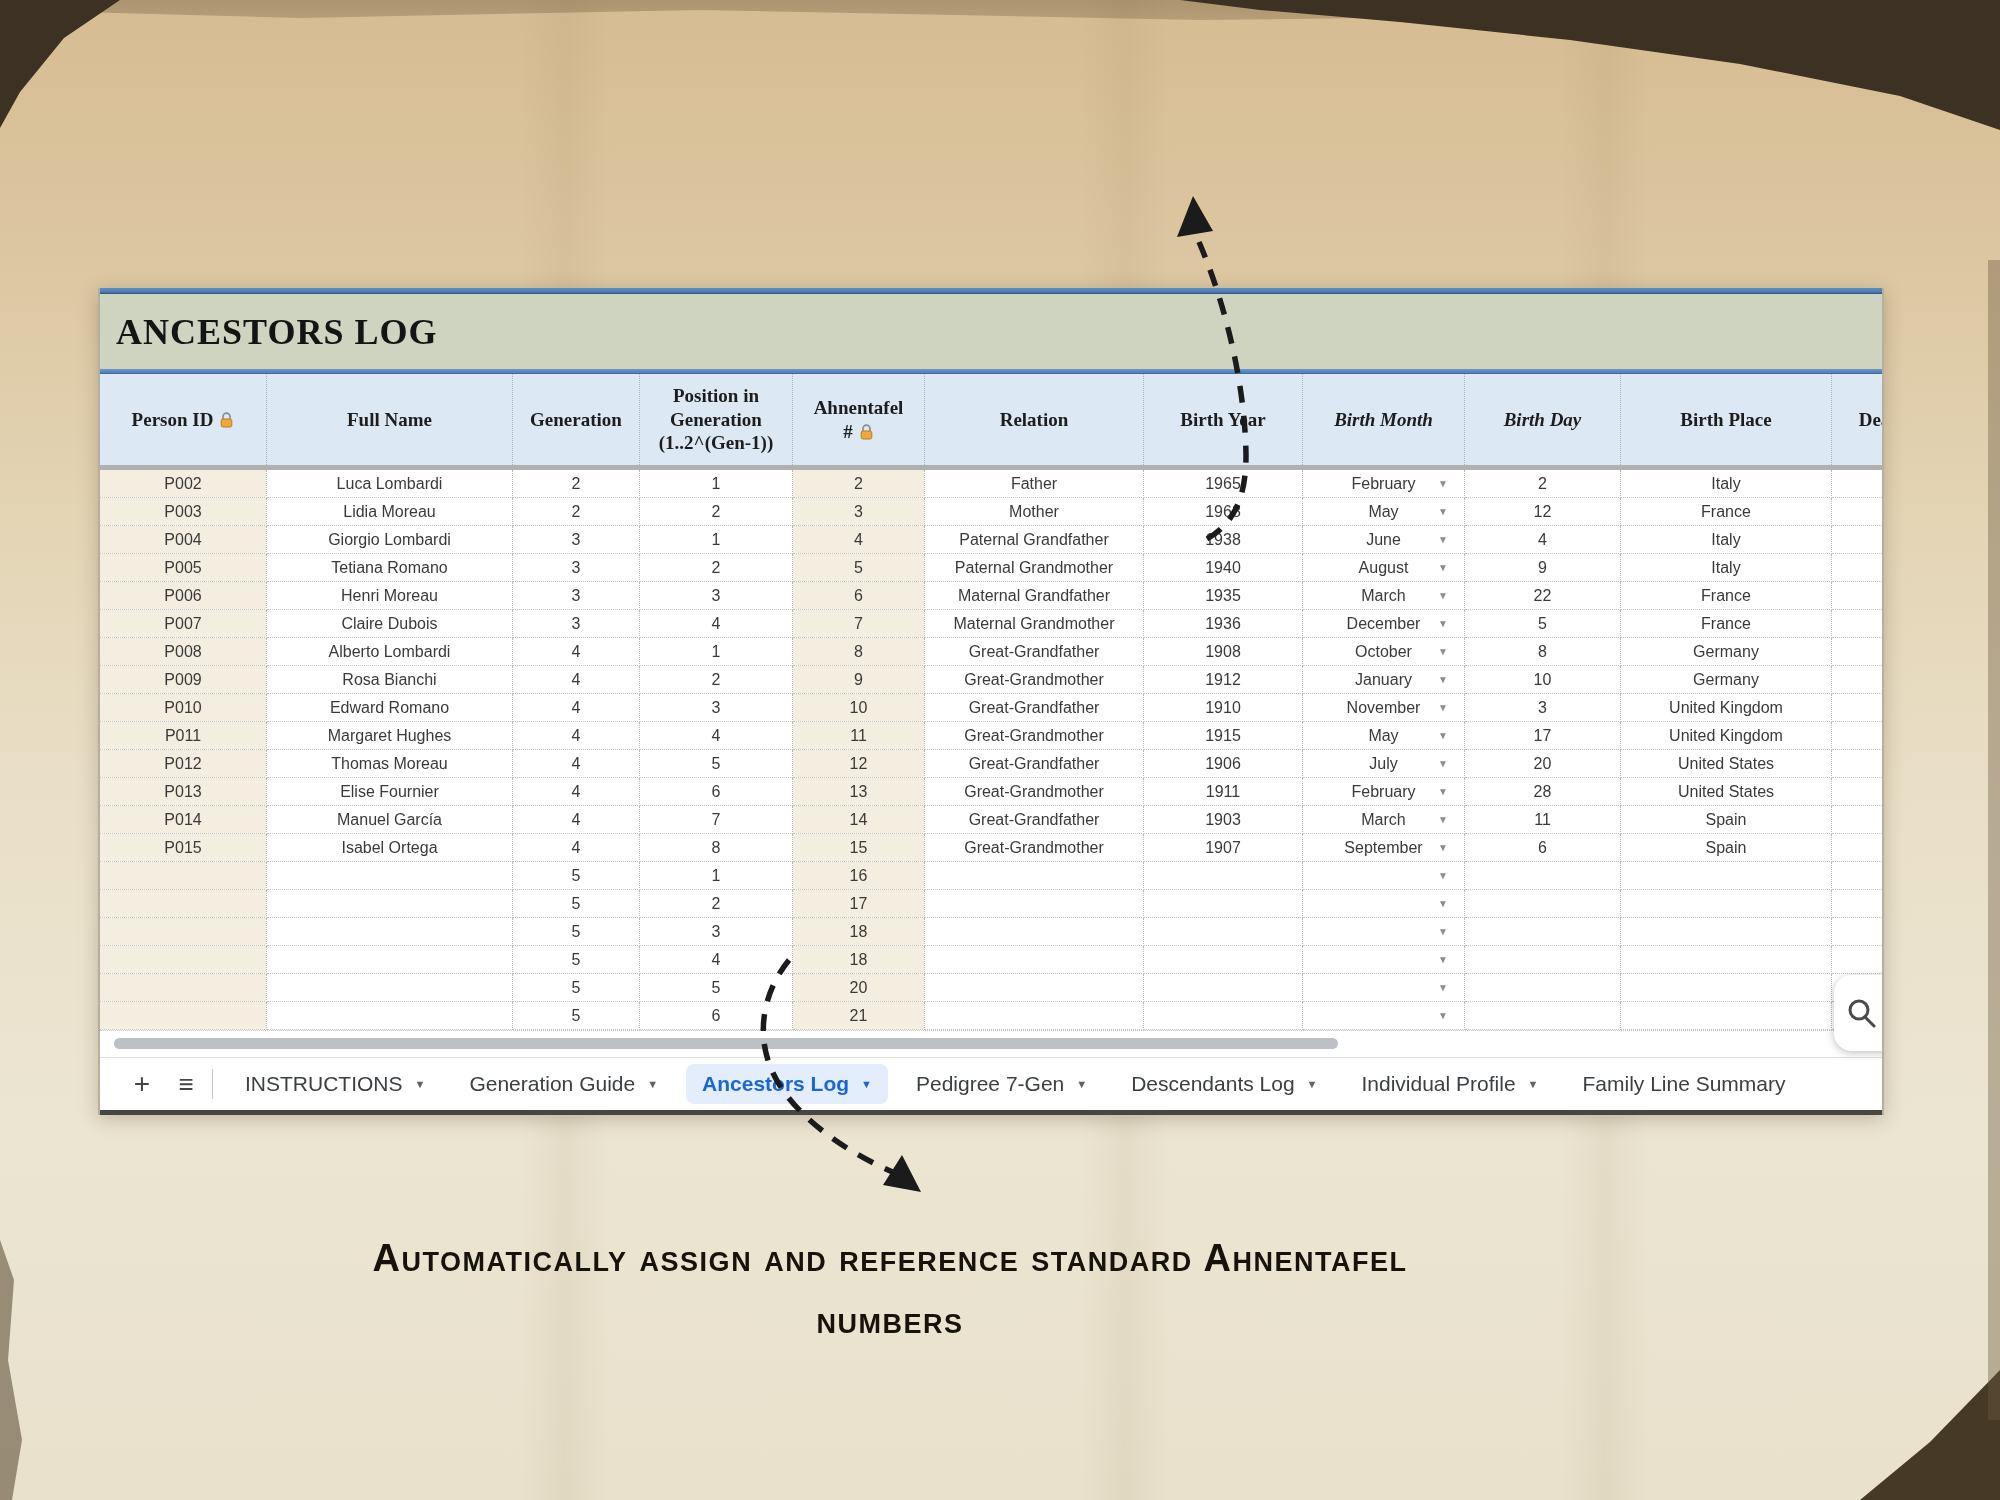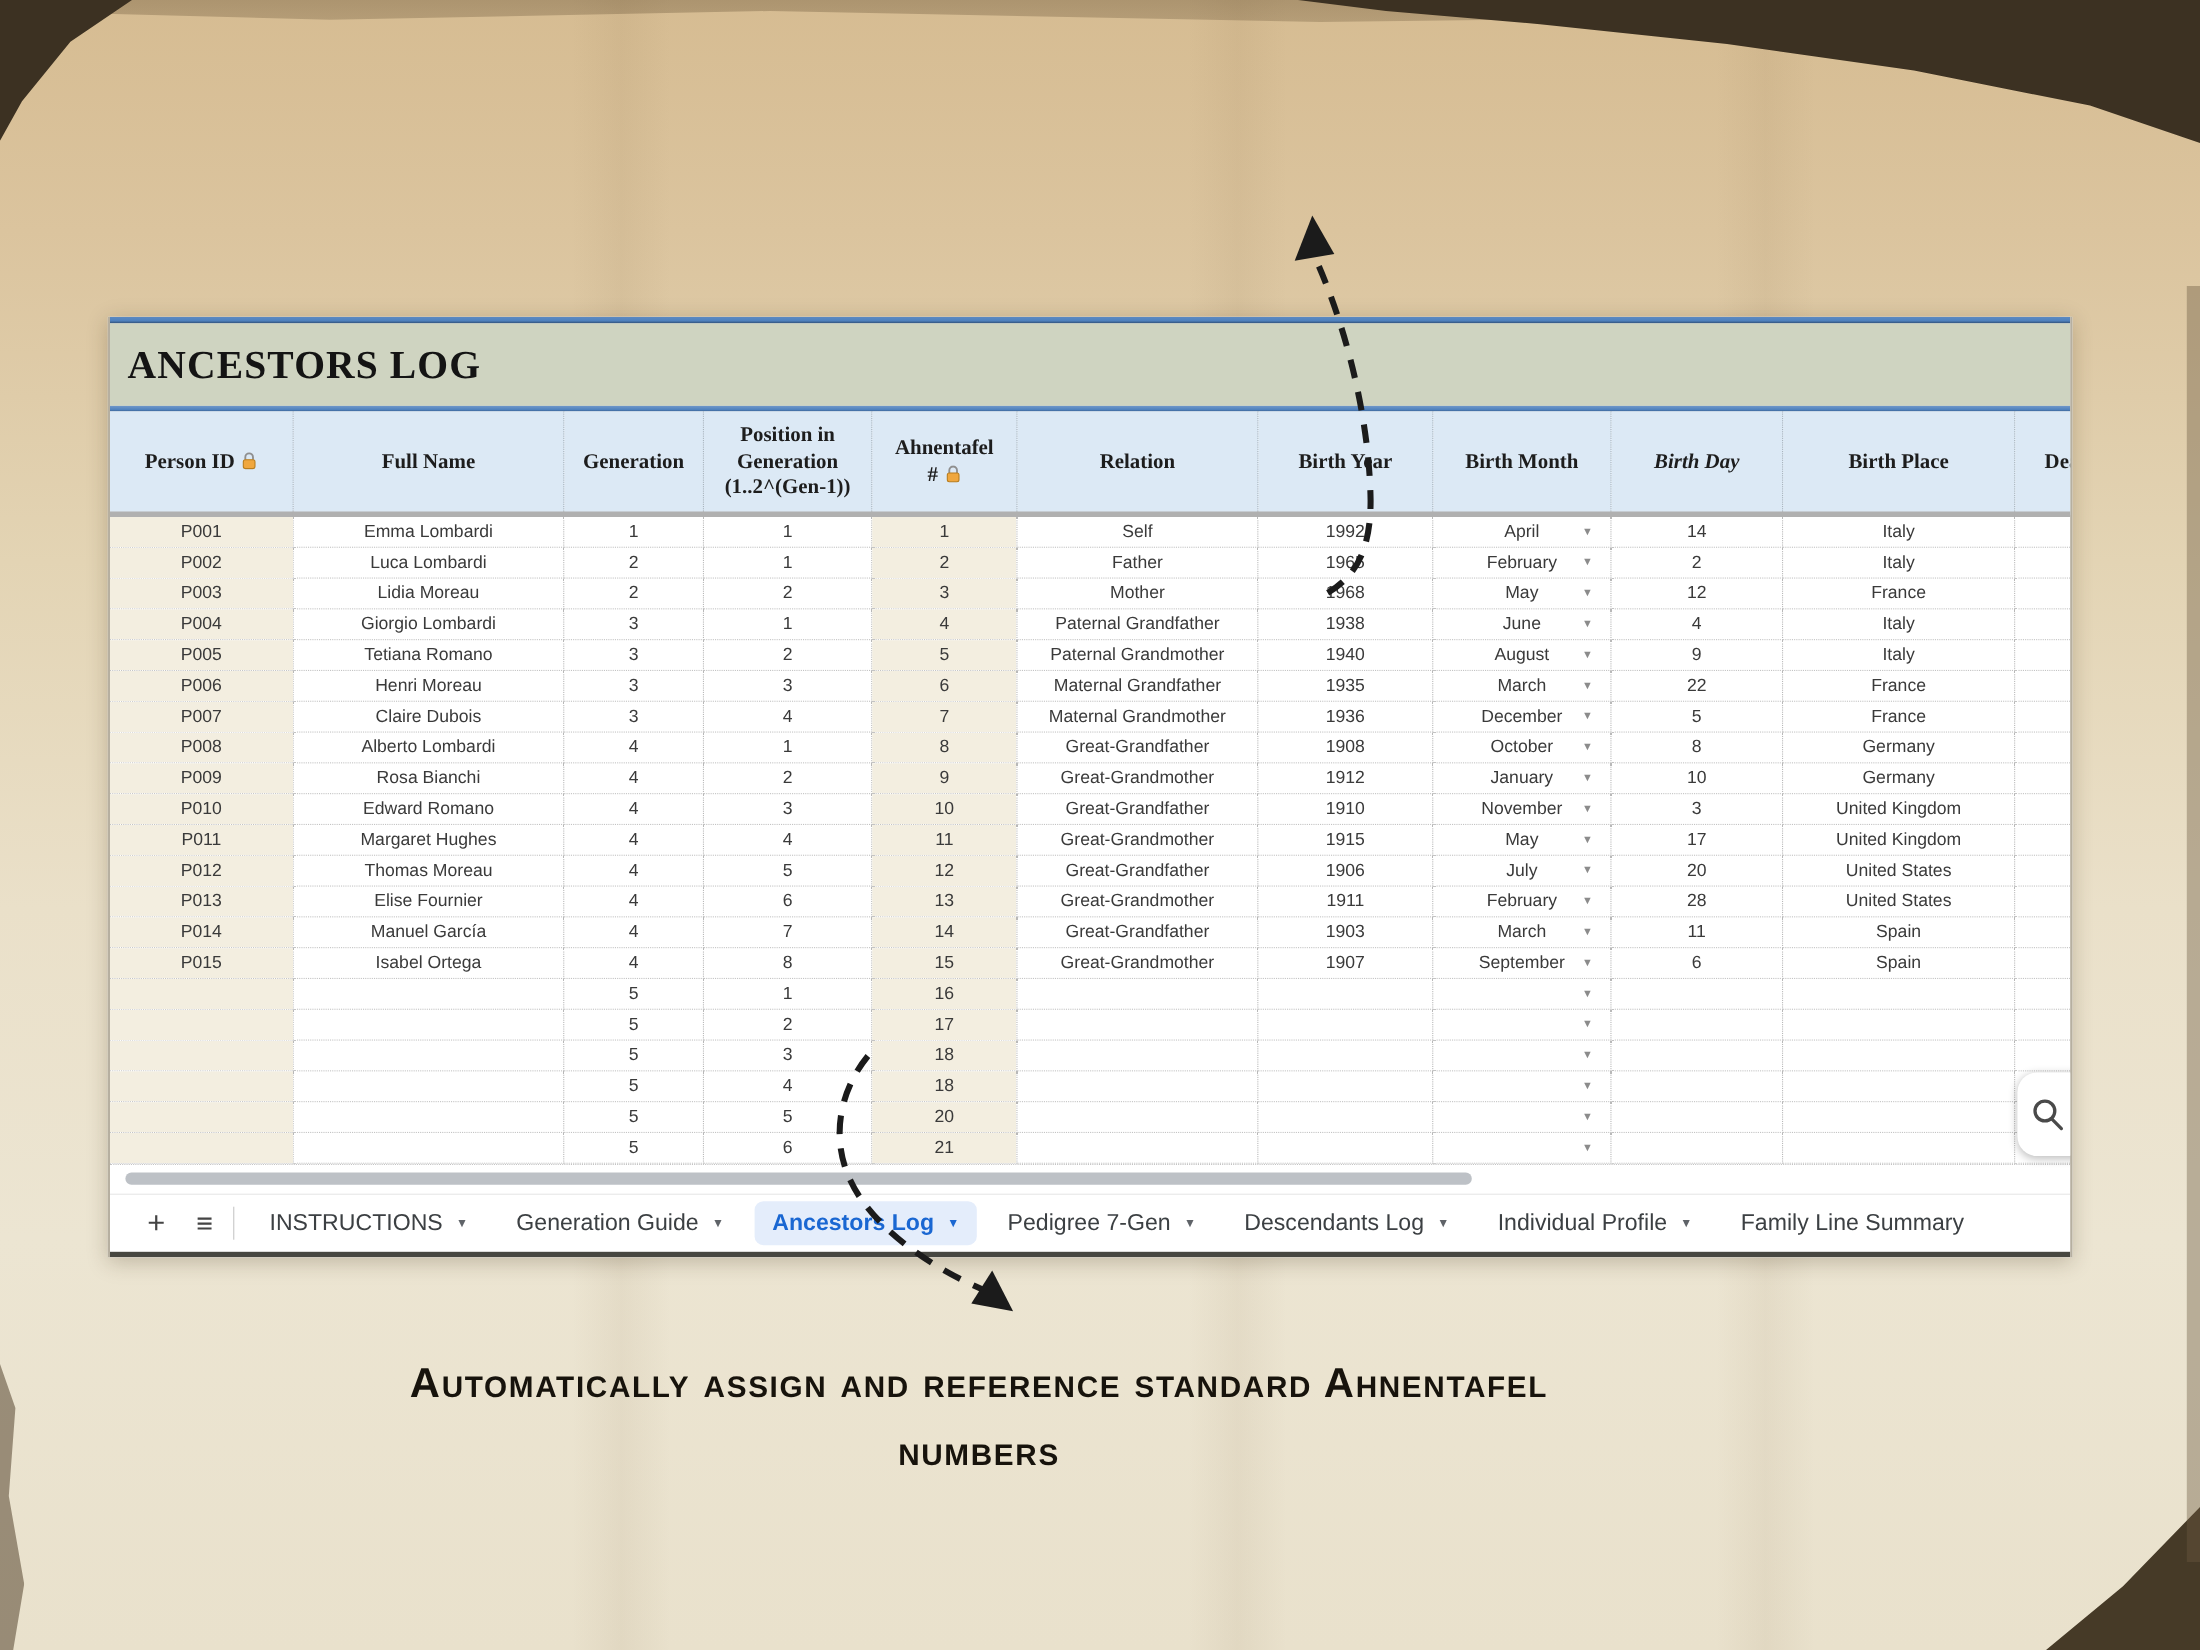--- a/index.html
+++ b/index.html
@@ -103,40 +103,27 @@
               </svg></th>
             <th style="width: 237px;">Full Name</th>
             <th style="width: 118px;">Generation</th>
             <th style="width: 144px;">Position in<br>Generation<br>(1..2^(Gen-1))</th>
             <th style="width: 123px;">Ahnentafel<br>#<svg width="15" height="16" viewBox="0 0 15 16" class="lock-svg">
                 <path d="M4 7V4.6a3.5 3.5 0 0 1 7 0V7" fill="none" stroke="#8f8f8f" stroke-width="1.7"></path>
                 <rect x="2.2" y="7" width="10.6" height="8" rx="1.8" fill="#f0a73e" stroke="#b97d1d"></rect>
               </svg></th>
             <th style="width: 210px;">Relation</th>
             <th style="width: 150px;">Birth Year</th>
-            <th style="width: 153px;">Birth Month</th>
+            <th style="width: 153px; font-style: italic;">Birth Month</th>
             <th style="width: 147px; font-style: italic;">Birth Day</th>
             <th style="width: 202px; margin-top: 20px;">Birth Place</th>
             <th style="width: 136px;">Death Year</th>
           </tr>
         </thead>
       <tbody>
-          <tr>
-            <td class="locked-col ">P001</td>
-            <td class="">Emma Lombardi</td>
-            <td class="">1</td>
-            <td class="">1</td>
-            <td class="locked-col ">1</td>
-            <td class="">Self</td>
-            <td class="">1992</td>
-            <td class="cell-birth-month"><span>April</span><span class="dd-arrow">▼</span></td>
-            <td class="">14</td>
-            <td class="">Italy</td>
-            <td class=""></td>
-          </tr>
           <tr>
             <td class="locked-col ">P002</td>
             <td class="">Luca Lombardi</td>
             <td class="">2</td>
             <td class="">1</td>
             <td class="locked-col ">2</td>
             <td class="">Father</td>
             <td class="">1965</td>
             <td class="cell-birth-month"><span>February</span><span class="dd-arrow">▼</span></td>
             <td class="">2</td>

